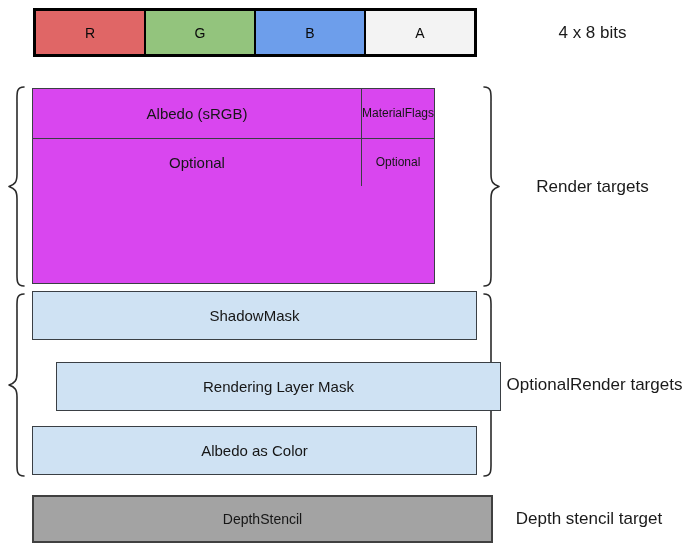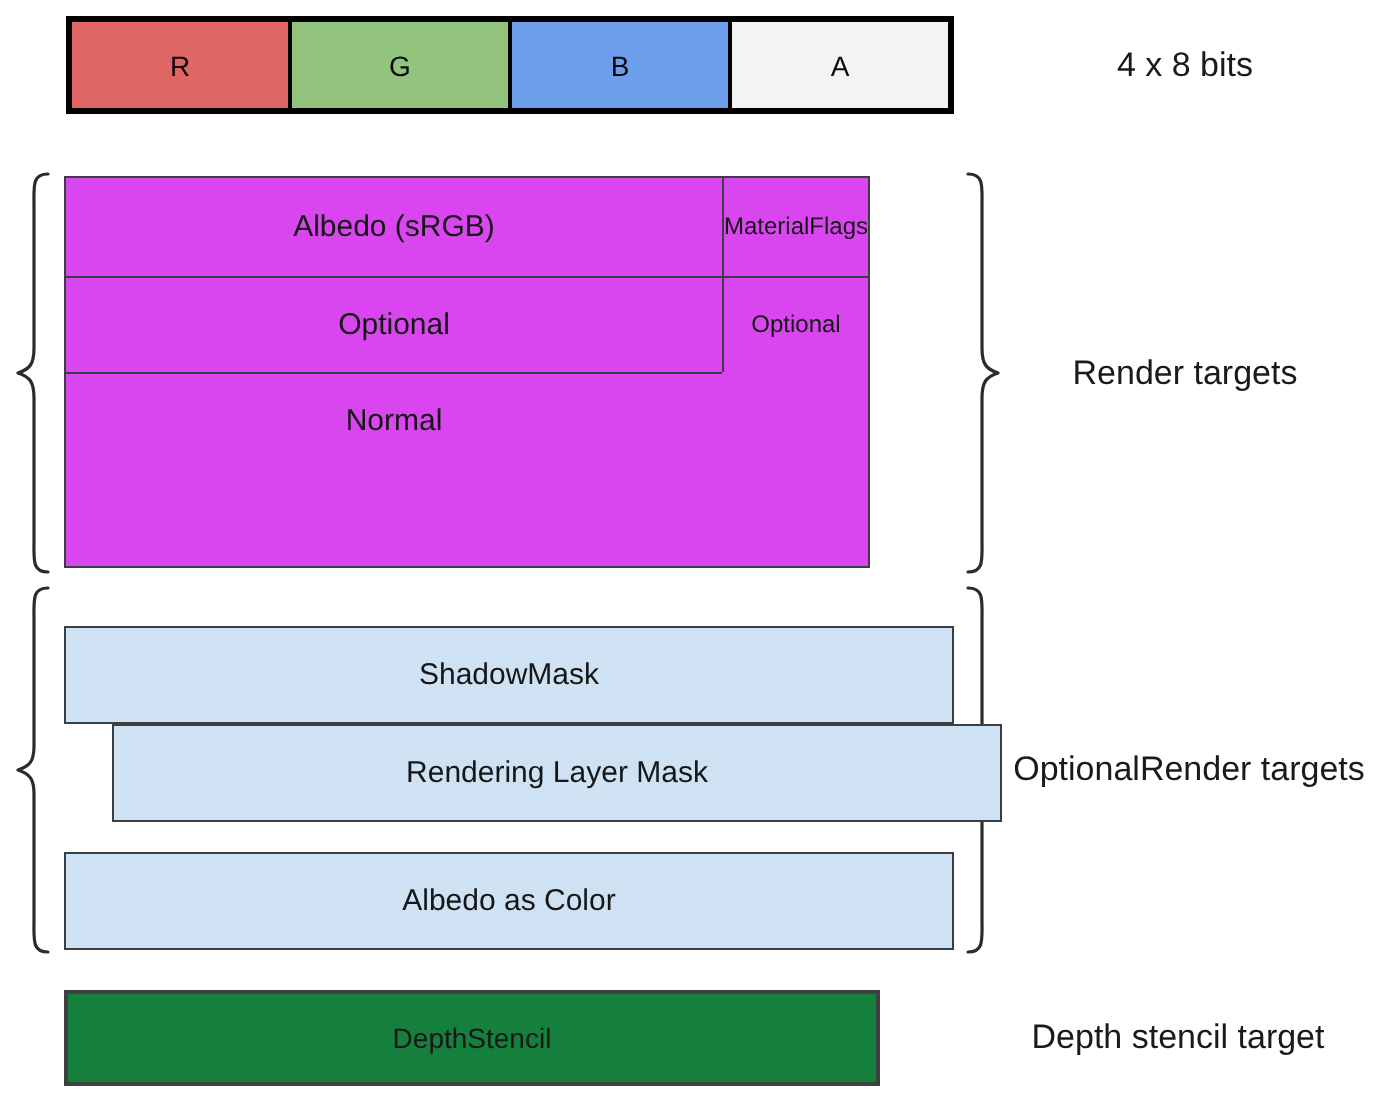--- a/index.html
+++ b/index.html
@@ -84,32 +84,32 @@
     width: 445px; height: 49px;
     box-sizing: border-box;
     border: 1.5px solid #3a3f44;
     background: #CFE2F3;
     display: flex;
     align-items: center;
     justify-content: center;
     font-size: 15px;
     color: #161616;
   }
-  .opt-1 { top: 313px; }
+  .opt-1 { top: 291px; }
   .opt-2 { top: 362px; margin-left: 24px; }
   .opt-3 { top: 426px; }
 
   
   .depth-box {
     position: absolute;
     left: 32px; top: 495px;
-    width: 408px; height: 48px;
+    width: 461px; height: 48px;
     box-sizing: border-box;
     border: 2px solid #404040;
-    background: #15803d;
+    background: #a3a3a3;
     display: flex;
     align-items: center;
     justify-content: center;
     font-size: 14px;
     color: #161616;
   }
 
   
   .brace { position: absolute; }
   .brace path {
@@ -138,21 +138,20 @@
   </svg>
   <svg class="brace" style="left:479px; top:85px;" width="24" height="203" viewBox="0 0 24 203">
     <path d="M 5 2 C 13 2 12 8 12 18 L 12 89 C 12 97 14 99.5 20 101.5 C 14 103.5 12 106 12 114 L 12 185 C 12 195 13 201 5 201"></path>
   </svg>
 
   <div class="rt-grid">
     <div class="rt-cell">Albedo (sRGB)</div>
     <div class="rt-cell aux">MaterialFlags</div>
     <div class="rt-cell rowline">Optional</div>
     <div class="rt-cell aux rowline">Optional</div>
-    <div class="rt-cell rowline">Normal</div>
   </div>
   <div class="side-label" style="left:495px; top:85px; width:195px; height:203px;">Render targets</div>
 
   <svg class="brace" style="left:5px; top:292px;" width="24" height="186" viewBox="0 0 24 186">
     <path d="M 19 2 C 11 2 12 8 12 18 L 12 81 C 12 88.5 10 91 4 93 C 10 95 12 97.5 12 105 L 12 168 C 12 178 11 184 19 184"></path>
   </svg>
   <svg class="brace" style="left:479px; top:292px;" width="24" height="186" viewBox="0 0 24 186">
     <path d="M 5 2 C 13 2 12 8 12 18 L 12 81 C 12 88.5 14 91 20 93 C 14 95 12 97.5 12 105 L 12 168 C 12 178 13 184 5 184"></path>
   </svg>
 

